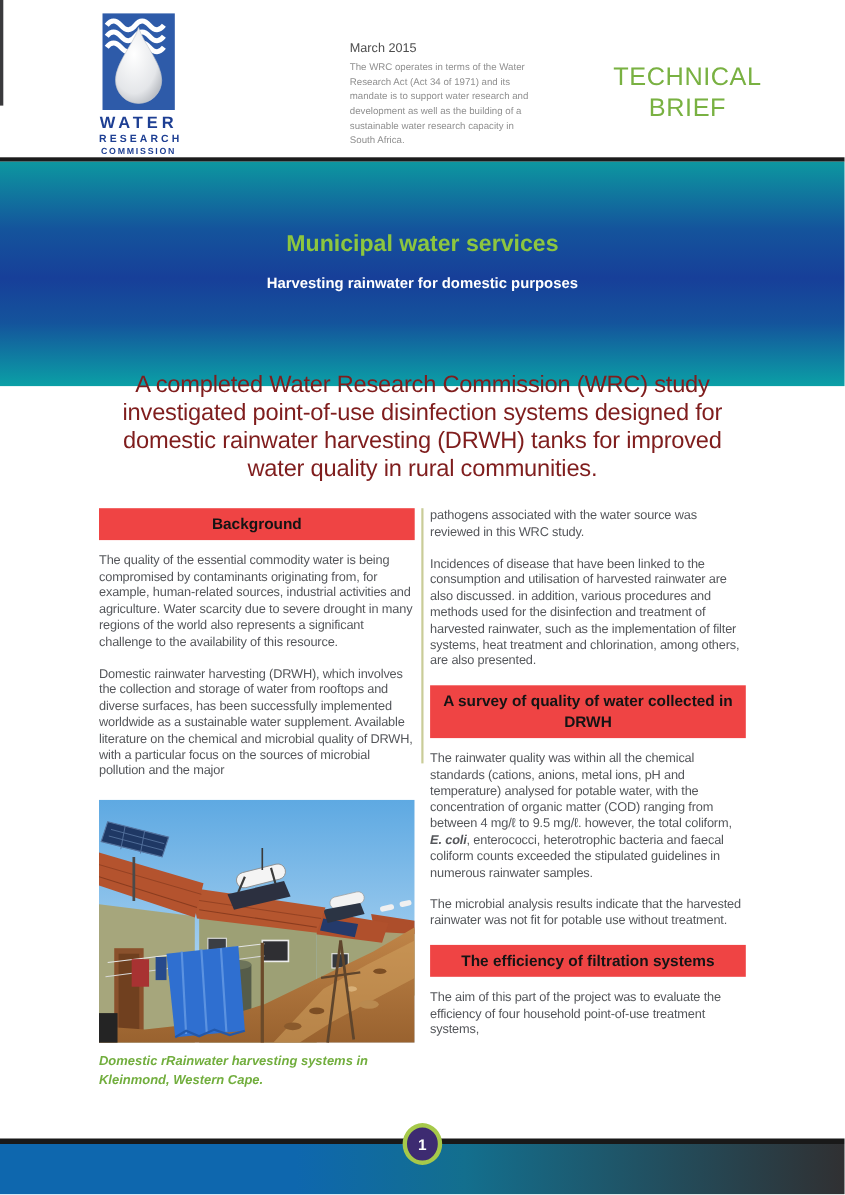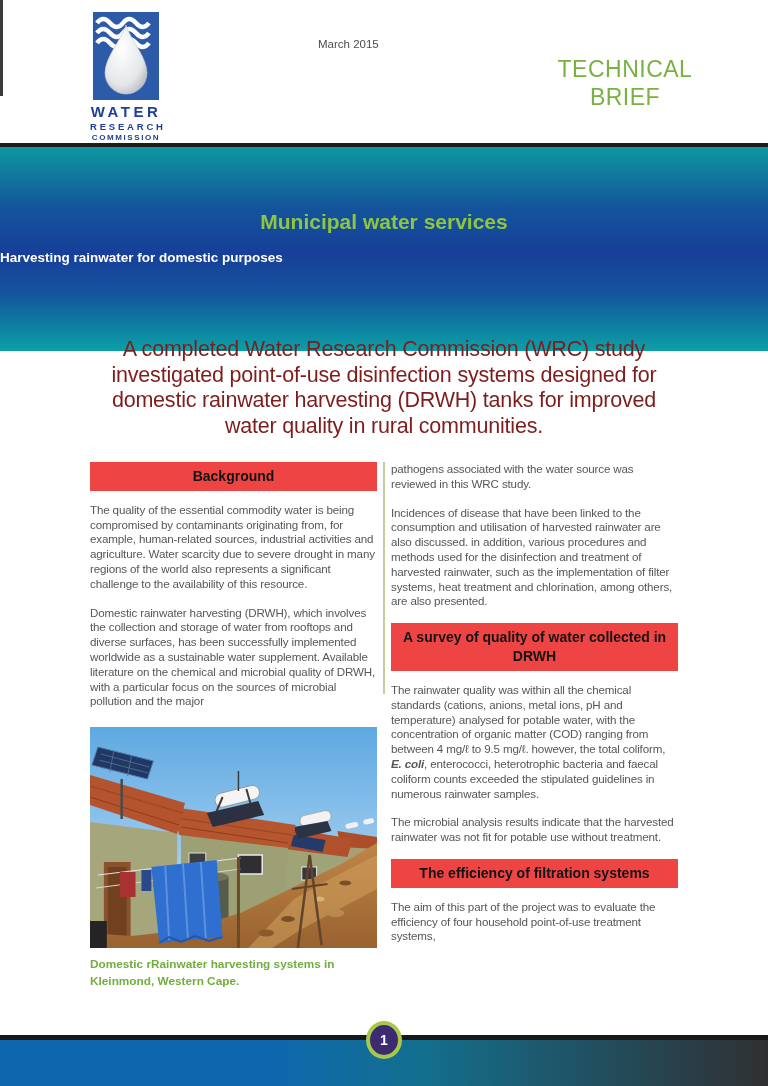--- a/index.html
+++ b/index.html
@@ -17,36 +17,36 @@
   .logo-commission { font-size:8px; letter-spacing:1.6px; color:#1e3f93; font-weight:bold; margin-top:1px; }
   .hdr-date { position:absolute; left:318px; top:38px; font-size:11.5px; color:#4d4d4d; }
   .hdr-blurb { position:absolute; left:318px; top:55px; width:172px; font-size:8.8px; line-height:1.5; color:#8f8f8f; }
   .tech-brief { position:absolute; left:540px; top:56px; width:170px; text-align:center;
     font-size:23px; line-height:1.2; color:#79b142; letter-spacing:0.5px; }
   
   .black-rule { position:absolute; left:0; top:143px; width:768px; height:4px; background:#1c1c1c; }
   .banner { position:absolute; left:0; top:147px; width:768px; height:204px;
     background:linear-gradient(180deg,#0d97a0 0%,#14549c 30%,#173f99 52%,#14549c 72%,#0ba0a6 100%); }
   .banner-title { margin-top:63px; text-align:center; font-size:21px; font-weight:bold; color:#8dc63f; }
-  .banner-sub { margin-top:16px; font-size:13.5px; font-weight:bold; color:#ffffff; }
+  .banner-sub { margin-top:16px; text-align:center; font-size:13.5px; font-weight:bold; color:#ffffff; }
   
   .intro { position:absolute; left:54px; top:337px; width:660px; text-align:center;
     color:#7f1d1d; font-size:21.5px; line-height:25.5px; letter-spacing:-0.2px; }
   .intro div { white-space:nowrap; }
   
   .col { position:absolute; top:462px; width:287px; }
   .col-left { left:90px; }
   .col-right { left:391px; }
   .divider { position:absolute; left:383px; top:462px; width:2px; height:232px; background:#c9cc98; }
   .section-bar { background:#ef4444; text-align:center; font-weight:bold; font-size:14px;
     color:#141414; padding:5px 4px; line-height:1.35; margin-bottom:12px; }
   .body-p { font-size:11.6px; line-height:14.8px; letter-spacing:-0.15px; color:#54565a; margin-bottom:14px; }
   .ecoli { font-weight:bold; font-style:italic; }
   .photo { display:block; width:287px; height:221px; margin-top:18px; }
-  .caption { margin-top:8px; font-size:11.8px; font-weight:bold; 
+  .caption { margin-top:8px; font-size:11.8px; font-weight:bold; font-style:italic;
     color:#72ae3e; line-height:1.4; }
   
   .footer-rule { position:absolute; left:0; top:1035px; width:768px; height:5px; background:#191919; }
   .footer-bar { position:absolute; left:0; top:1040px; width:768px; height:46px;
     background:linear-gradient(90deg,#0e67ae 0%,#0e67ae 35%,#136f8e 55%,#303032 100%); }
   .page-num { position:absolute; left:366px; top:1021px; width:36px; height:38px; border-radius:50%;
     background:#3d2b71; border:4px solid #a6c94a; color:#ffffff; font-weight:bold; font-size:14px;
     display:flex; align-items:center; justify-content:center; }
 </style>
 </head>
@@ -70,20 +70,21 @@
       <path d="M4 21 q6 -8 13 0 t13 0 t13 0 t13 0" stroke="#ffffff" stroke-width="4.5" fill="none"></path>
       <path d="M4 31 q6 -8 13 0 t13 0 t13 0 t13 0" stroke="#ffffff" stroke-width="4.5" fill="none"></path>
       <path d="M33 13 C29 27 12 45 12 61 A21 21 0 0 0 54 61 C54 45 37 27 33 13 Z" fill="url(#dropGrad)" stroke="#c4c8ce" stroke-width="0.6"></path>
     </svg>
     <div class="logo-water">WATER</div>
     <div class="logo-research">RESEARCH</div>
     <div class="logo-commission">COMMISSION</div>
   </div>
 
   <div class="hdr-date">March 2015</div>
+  <div class="hdr-blurb">The WRC operates in terms of the Water Research Act (Act 34 of 1971) and its mandate is to support water research and development as well as the building of a sustainable water research capacity in South Africa.</div>
   <div class="tech-brief">
     <div>TECHNICAL</div>
     <div>BRIEF</div>
   </div>
 
   <div class="black-rule"></div>
   <div class="banner">
     <div class="banner-title">Municipal water services</div>
     <div class="banner-sub">Harvesting rainwater for domestic purposes</div>
   </div>

